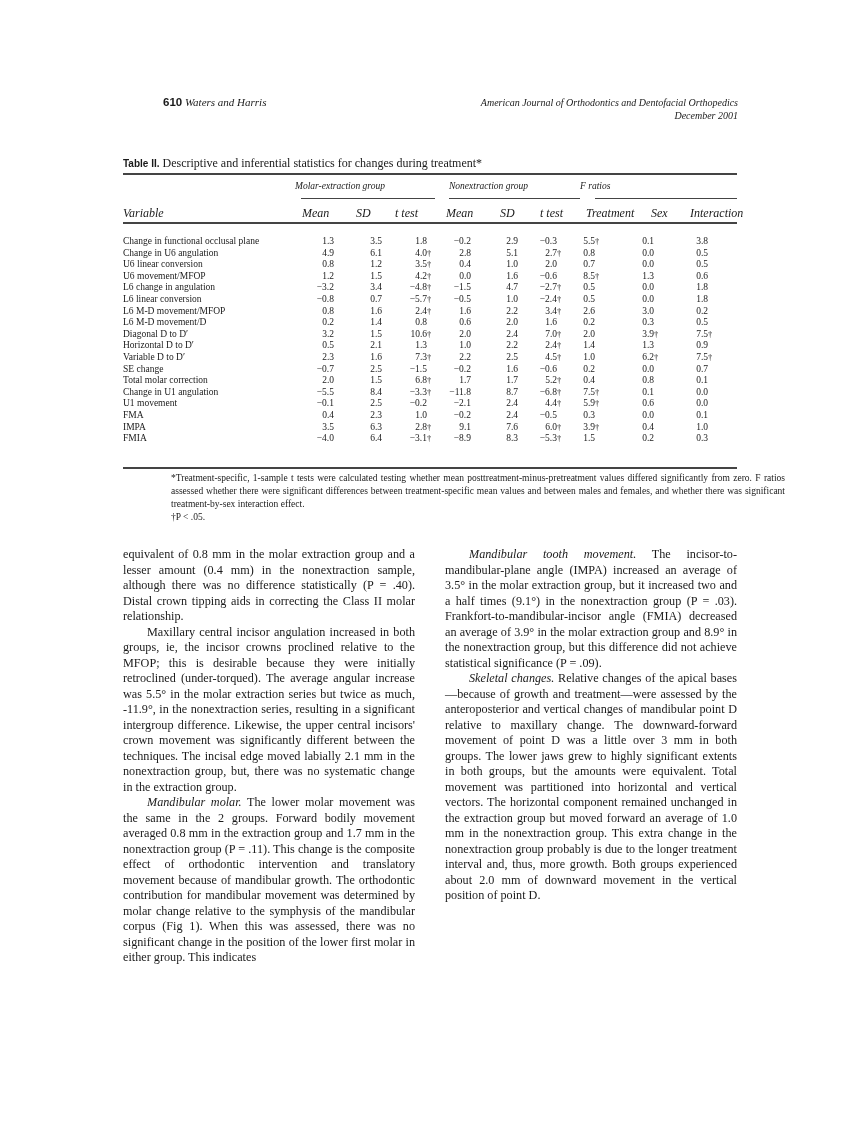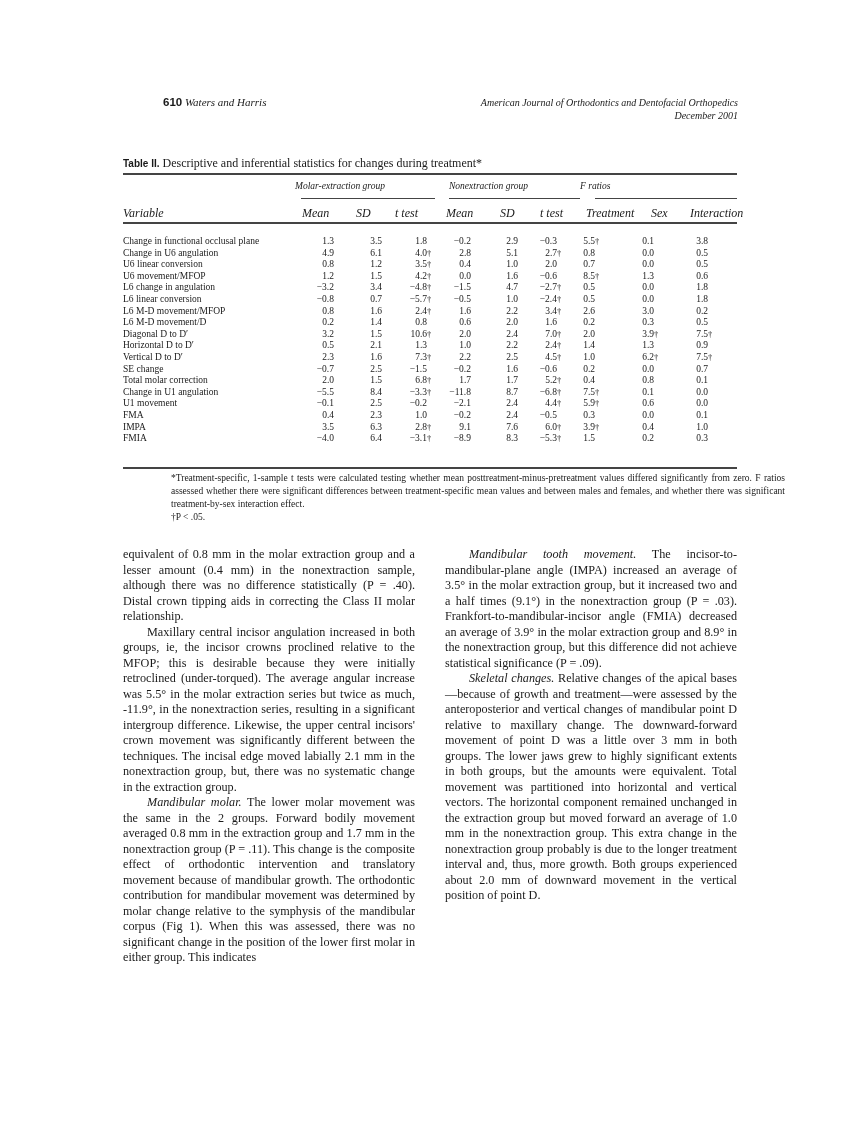--- a/index.html
+++ b/index.html
@@ -198,21 +198,21 @@
           <td class="num c2"><span class="v">2.1</span><span class="dag"></span></td>
           <td class="num c3"><span class="v">1.3</span><span class="dag"></span></td>
           <td class="num c4"><span class="v">1.0</span><span class="dag"></span></td>
           <td class="num c5"><span class="v">2.2</span><span class="dag"></span></td>
           <td class="num c6"><span class="v">2.4</span><span class="dag">†</span></td>
           <td class="num c7"><span class="v">1.4</span><span class="dag"></span></td>
           <td class="num c8"><span class="v">1.3</span><span class="dag"></span></td>
           <td class="num c9"><span class="v">0.9</span><span class="dag"></span></td>
         </tr>
         <tr>
-          <td class="var">Vertical D to D′</td>
+          <td class="var">Variable D to D′</td>
           <td class="num c1"><span class="v">2.3</span><span class="dag"></span></td>
           <td class="num c2"><span class="v">1.6</span><span class="dag"></span></td>
           <td class="num c3"><span class="v">7.3</span><span class="dag">†</span></td>
           <td class="num c4"><span class="v">2.2</span><span class="dag"></span></td>
           <td class="num c5"><span class="v">2.5</span><span class="dag"></span></td>
           <td class="num c6"><span class="v">4.5</span><span class="dag">†</span></td>
           <td class="num c7"><span class="v">1.0</span><span class="dag"></span></td>
           <td class="num c8"><span class="v">6.2</span><span class="dag">†</span></td>
           <td class="num c9"><span class="v">7.5</span><span class="dag">†</span></td>
         </tr>

